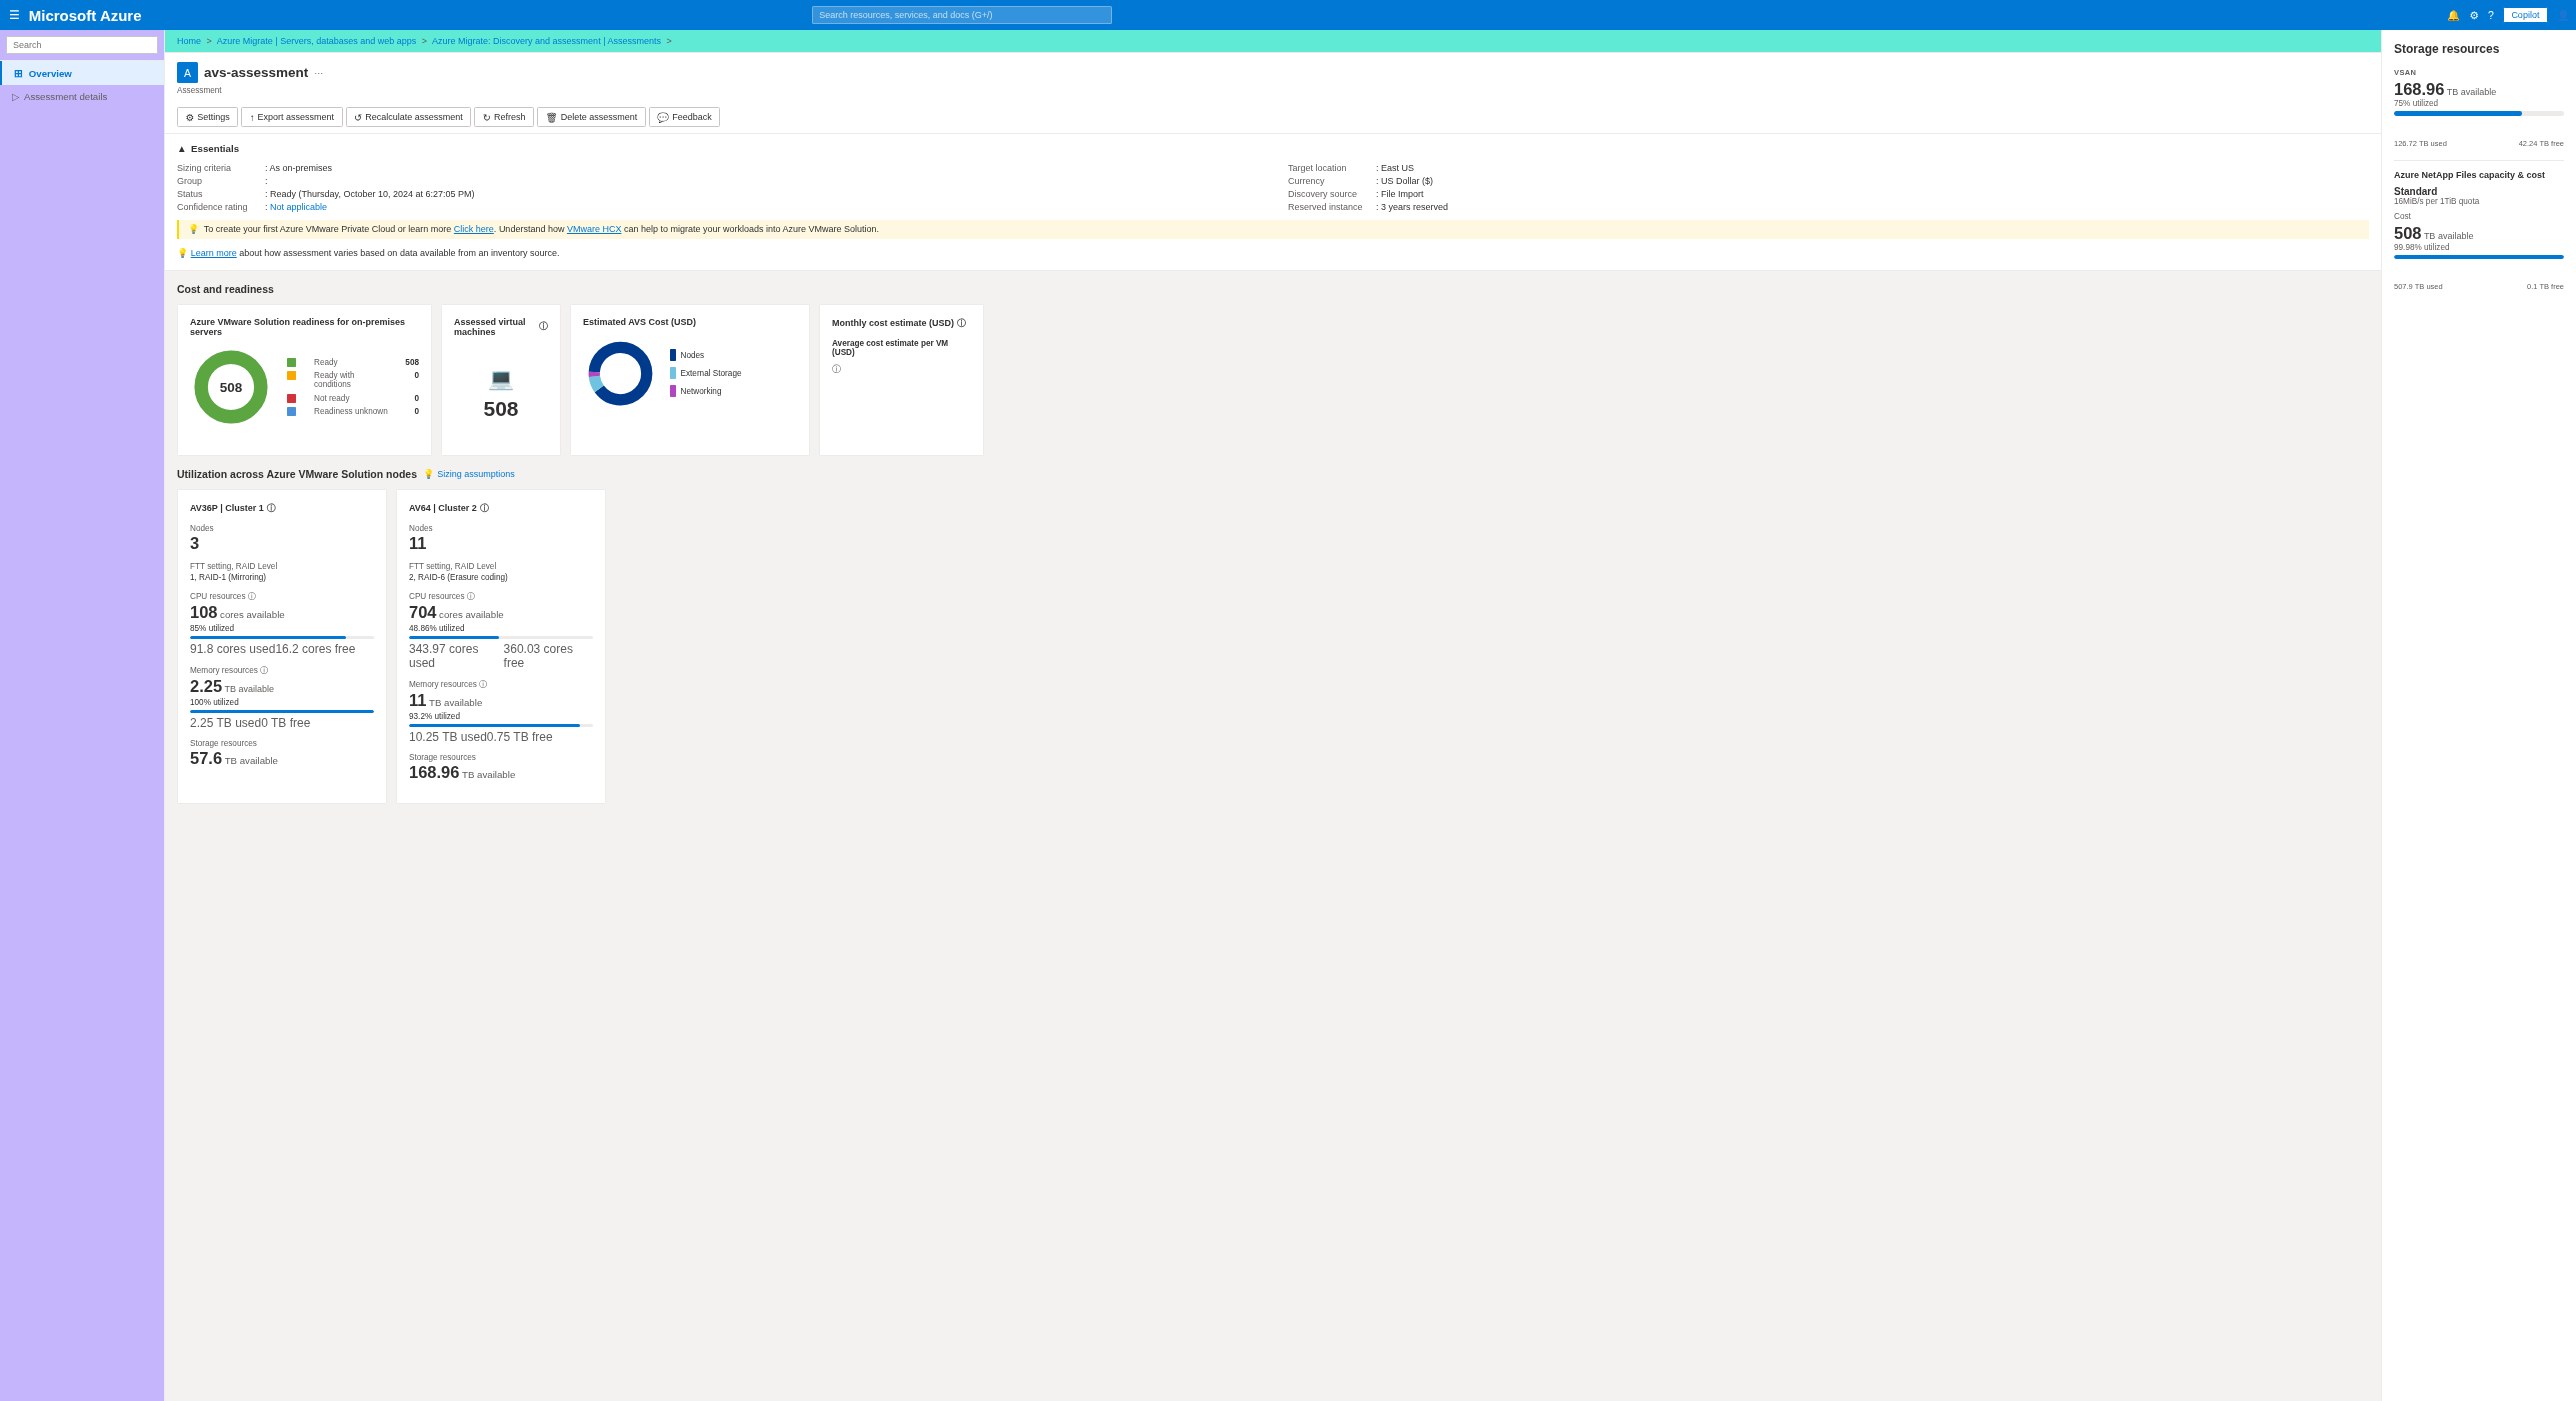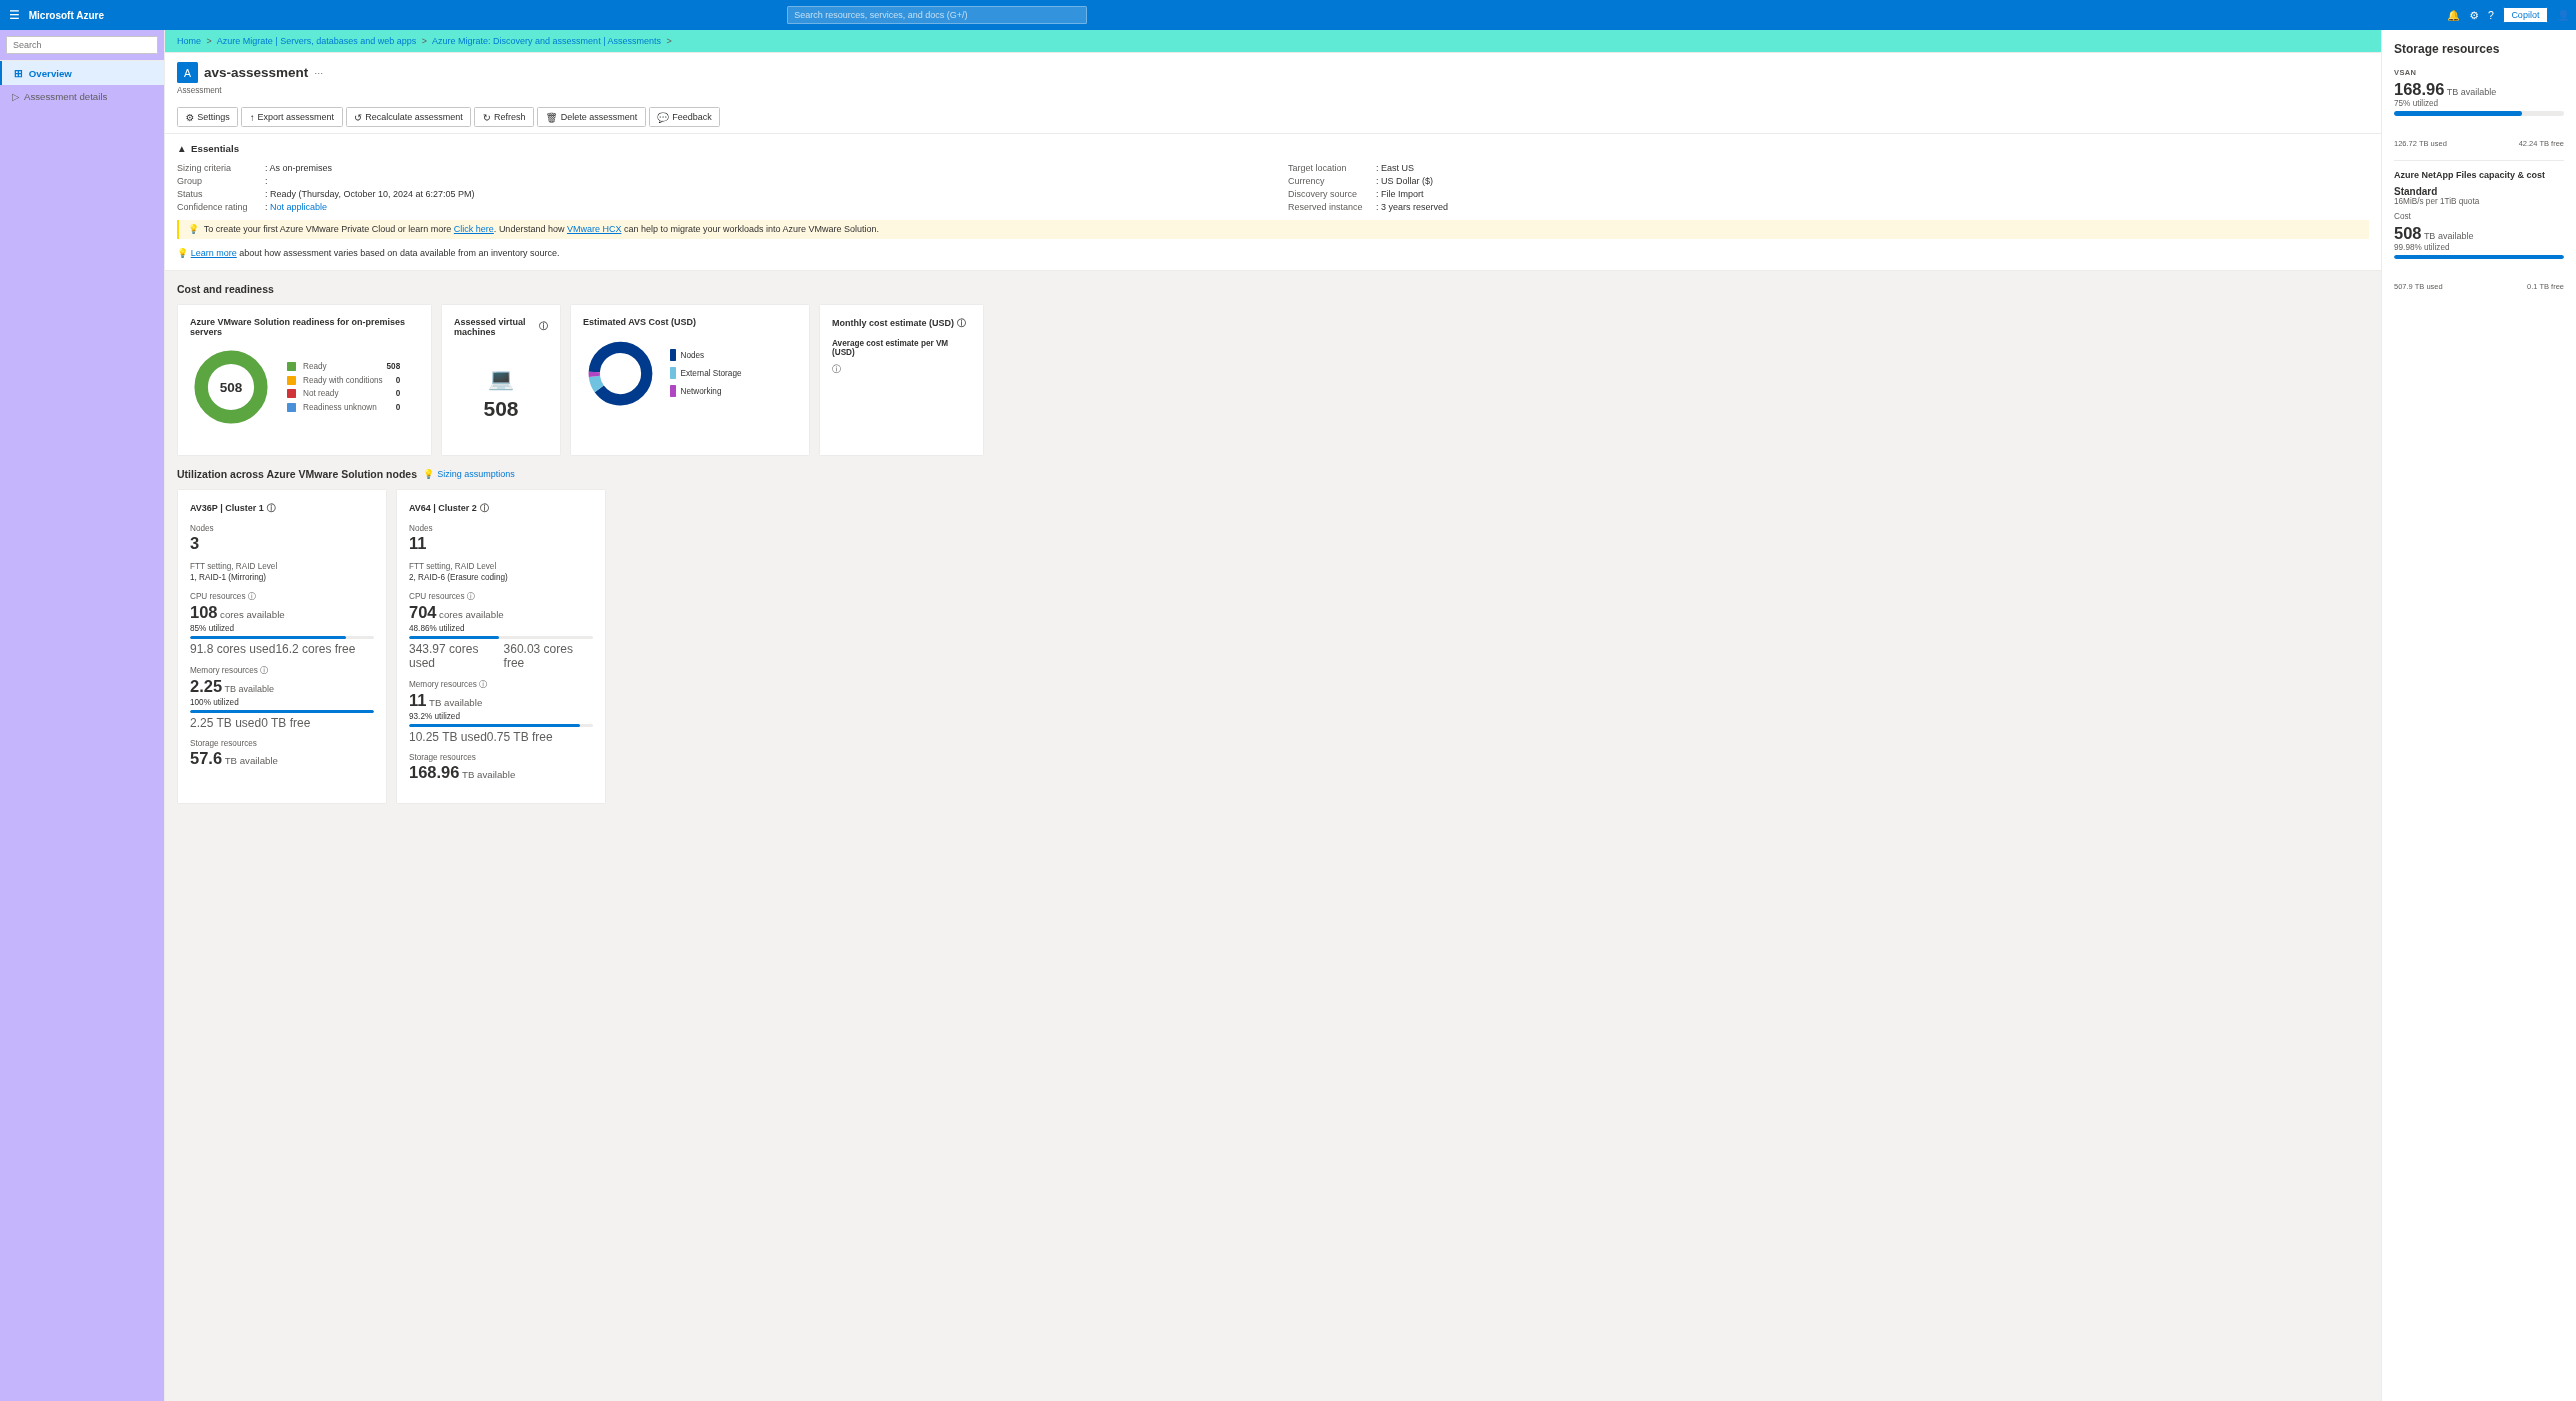--- a/index.html
+++ b/index.html
@@ -1,21 +1,21 @@
 <!DOCTYPE html>
 <html style="font-size:12px"><head>
   <meta charset="utf-8">
   <style>
     * { box-sizing: border-box; margin: 0; padding: 0; }
     body { font-family: 'Segoe UI', sans-serif; font-size: 9px; background: #f3f2f1; color: #323130; display: flex; flex-direction: column; height: 100vh; overflow: hidden; }
 
     
     .top-nav { background: #0078d4; color: #fff; height: 30px; display: flex; align-items: center; padding: 0 6px; gap: 6px; flex-shrink: 0; }
     .top-nav .hamburger { font-size: 12px; cursor: pointer; padding: 3px; }
-    .top-nav .logo { font-weight: 600; font-size: 10px; }
+    .top-nav .logo { font-weight: 600; font-size: 15px; }
     .top-nav .search-bar { flex: 1; max-width: 300px; margin: 0 auto; background: rgba(255,255,255,0.2); border: 0.7px solid rgba(255,255,255,0.3); border-radius: 1.5px; padding: 3px 6px; color: #fff; font-size: 9px; }
     .top-nav .search-bar::placeholder { color: rgba(255,255,255,0.7); }
     .top-nav .right-icons { display: flex; gap: 9px; align-items: center; margin-left: auto; }
     .top-nav .right-icons span { cursor: pointer; font-size: 10.5px; }
 
     
     .main-layout { display: flex; flex: 1; overflow: hidden; }
 
     
     .sidebar { width: 165px; background: #c4b5fd; border-right: 0.7px solid #edebe9; display: flex; flex-direction: column; flex-shrink: 0; overflow-y: auto; }
@@ -69,21 +69,21 @@
     .card { background: #fff; border: 0.7px solid #edebe9; border-radius: 1.5px; padding: 12px; flex: 1; }
     .card-title { font-size: 9px; font-weight: 600; margin-bottom: 9px; color: #323130; display: flex; align-items: center; gap: 3px; }
     .card-title .info-icon { color: #605e5c; font-size: 9px; cursor: pointer; }
 
     
     .donut-area { display: flex; align-items: center; gap: 15px; }
     .donut-container { position: relative; width: 82px; height: 82px; flex-shrink: 0; }
     .donut-container svg { width: 82px; height: 82px; }
     .donut-center-text { position: absolute; top: 50%; left: 50%; transform: translate(-50%, -50%); font-size: 13.5px; font-weight: 600; text-align: center; }
     .legend { display: flex; flex-direction: column; gap: 4.5px; }
-    .legend-item { display: flex; align-items: flex-start; gap: 7px; font-size: 8.2px; }
+    .legend-item { display: flex; align-items: flex-start; gap: 18px; font-size: 8.2px; }
     .legend-color { width: 9px; height: 9px; border-radius: 0.7px; flex-shrink: 0; }
     .legend-label { color: #605e5c; }
     .legend-value { font-weight: 600; margin-left: auto; padding-left: 6px; }
 
     
     .assessed-vm-card { display: flex; flex-direction: column; align-items: center; justify-content: center; min-height: 97px; }
     .assessed-vm-icon { font-size: 21px; color: #0078d4; margin-bottom: 6px; }
     .assessed-vm-count { font-size: 21px; font-weight: 600; }
 
     

